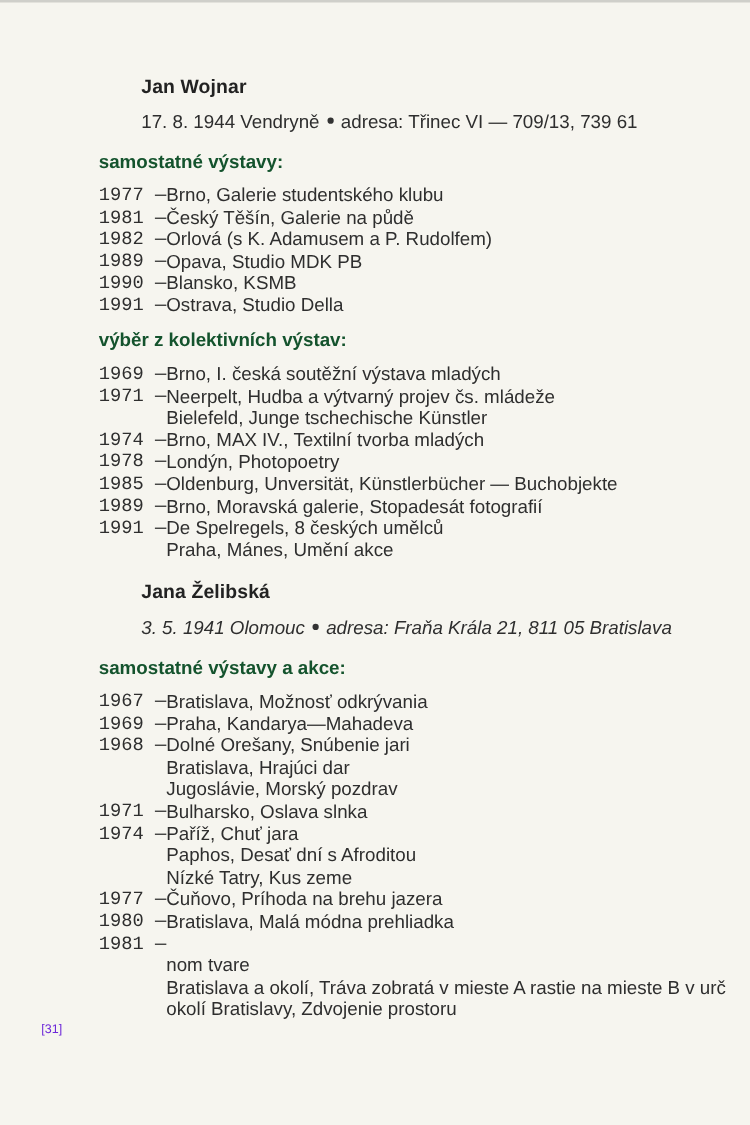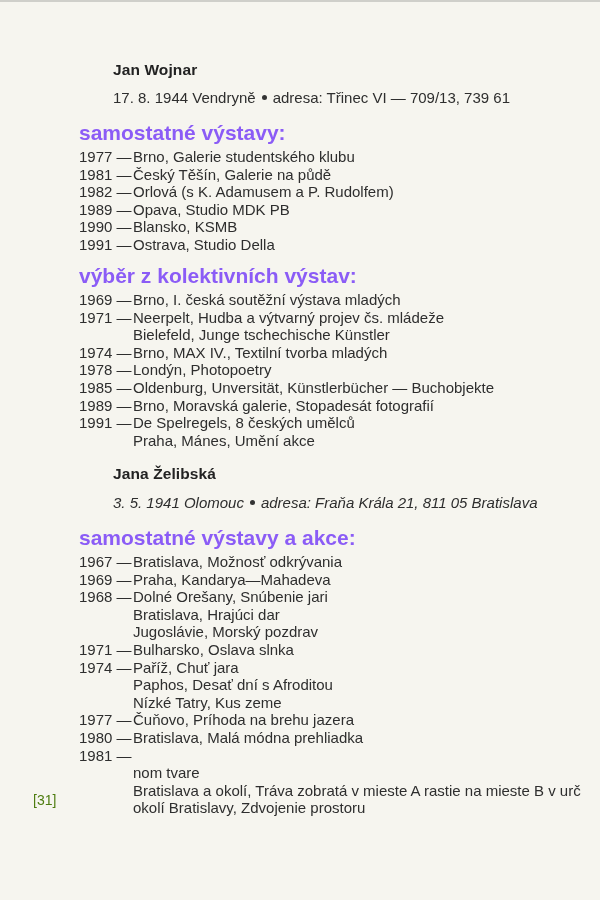--- a/index.html
+++ b/index.html
@@ -8,26 +8,26 @@
     background: #f6f5ef;
     font-family: "Liberation Sans", sans-serif;
     color: #2b2b2b;
     position: relative;
   }
   .page { position: absolute; left: 0; top: 0; width: 600px; height: 900px; }
   .topshade { position: absolute; left: 0; top: 0; width: 600px; height: 2px; background: #cfcfca; }
   .abs { position: absolute; white-space: nowrap; }
   .name { font-weight: bold; font-size: 15.5px; letter-spacing: 0.1px; color: #222; }
   .info { font-size: 15px; color: #2e2e2e; }
-  .sect { font-weight: bold; font-size: 21px; color: #8b5cf6; }
+  .sect { font-weight: bold; font-size: 15px; color: #14532d; }
   .entries { position: absolute; left: 79px; font-size: 15px; line-height: 17.6px; color: #2e2e2e; }
   .row { display: flex; white-space: nowrap; }
-  .yr { width: 54px; flex: none; }
+  .yr { width: 54px; flex: none; font-family: Liberation Mono, monospace; }
   .txt { flex: none; text-align: right; }
-  .pagenum { position: absolute; left: 33px; top: 792px; font-size: 14px; color: #4d7c0f; }
+  .pagenum { position: absolute; left: 33px; top: 818px; font-size: 10px; color: #6d28d9; }
   .bullet { display: inline-block; width: 5px; height: 5px; border-radius: 50%; background: #333; vertical-align: middle; margin: 0 6px 3px 6px; }
 </style>
 </head>
 <body>
 
 <div class="page">
   <div class="topshade"></div>
 
   <div class="abs name" style="left:113px; top:61px;">Jan Wojnar</div>
   <div class="abs info" style="left:113px; top:89px;">

